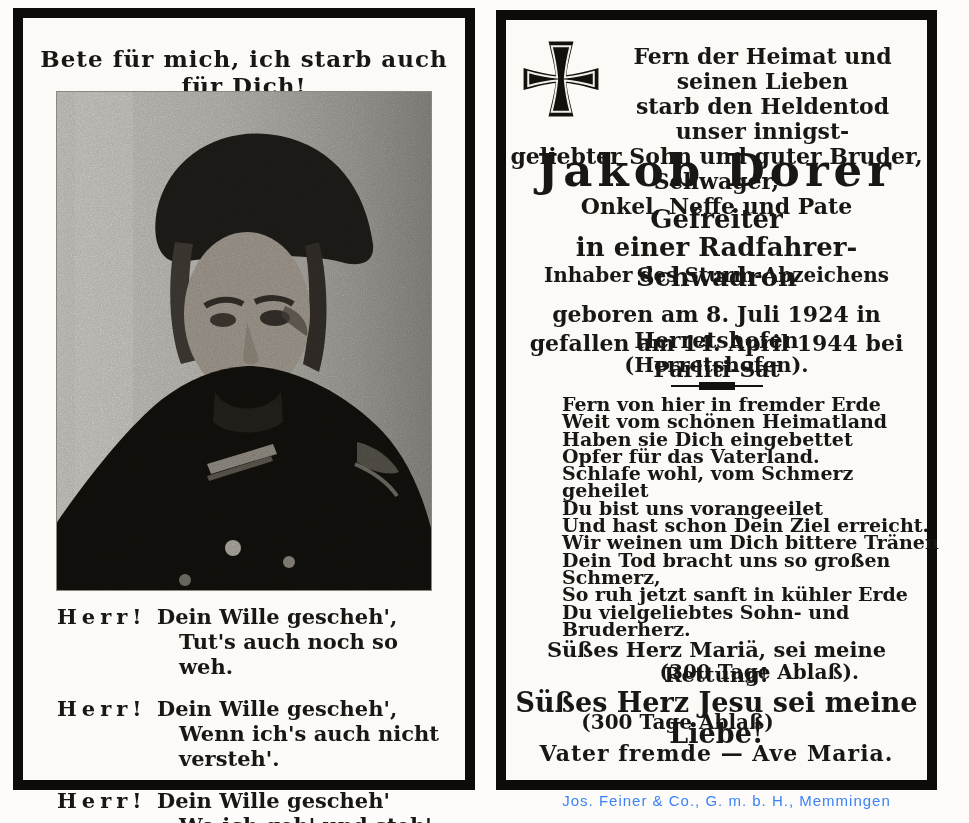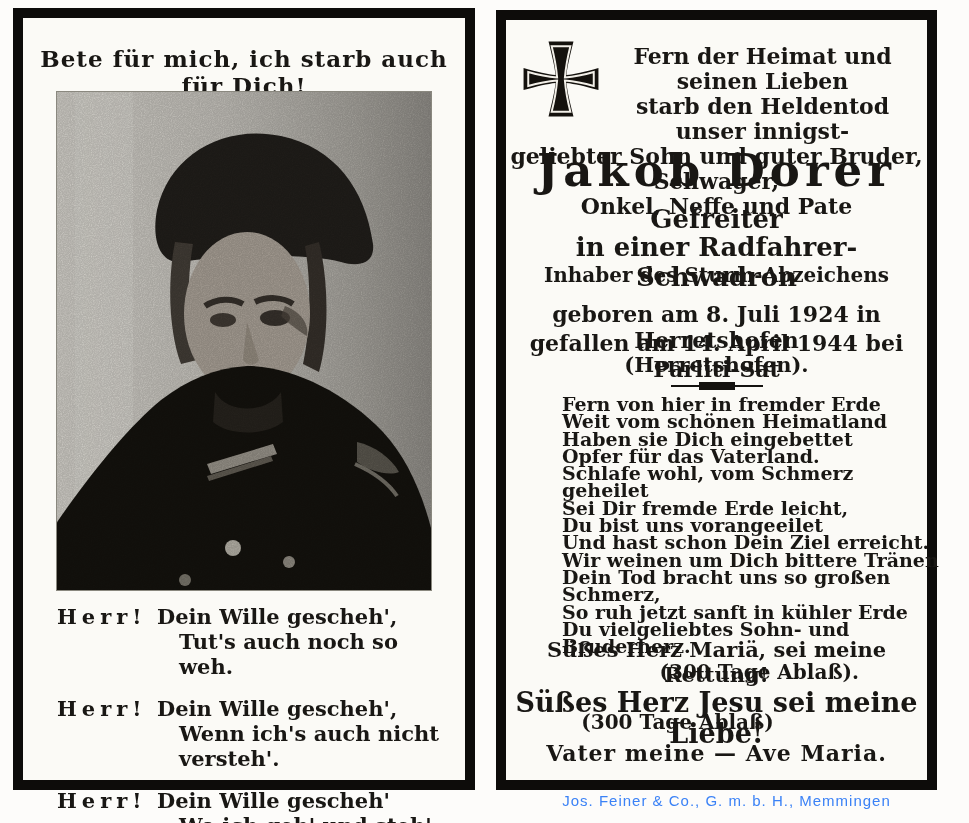--- a/index.html
+++ b/index.html
@@ -150,32 +150,31 @@
         <span class="thick"></span>
         <span class="thin"></span>
     </div>
 
     <div class="poem fr">
       <div>Fern von hier in fremder Erde</div>
       <div>Weit vom schönen Heimatland</div>
       <div>Haben sie Dich eingebettet</div>
       <div>Opfer für das Vaterland.</div>
       <div>Schlafe wohl, vom Schmerz geheilet</div>
-      <div>Sei Dir fremde Erde leicht,</div>
       <div>Du bist uns vorangeeilet</div>
       <div>Und hast schon Dein Ziel erreicht.</div>
       <div>Wir weinen um Dich bittere Tränen</div>
       <div>Dein Tod bracht uns so großen Schmerz,</div>
       <div>So ruh jetzt sanft in kühler Erde</div>
       <div>Du vielgeliebtes Sohn- und Bruderherz.</div>
     </div>
 
     <div class="sh1 fr center">Süßes Herz Mariä, sei meine Rettung!</div>
     <div class="sh1i fr">(300 Tage Ablaß).</div>
     <div class="sh2 fr center">Süßes Herz Jesu sei meine Liebe!</div>
     <div class="sh2i fr">(300 Tage Ablaß)</div>
 
-    <div class="closing fr center">Vater meine — Ave Maria.</div>
+    <div class="closing fr center">Vater fremde — Ave Maria.</div>
   </div>
 
   <div class="printer">Jos. Feiner &amp; Co., G. m. b. H., Memmingen</div>
 
 </div>
 
 </body></html>

